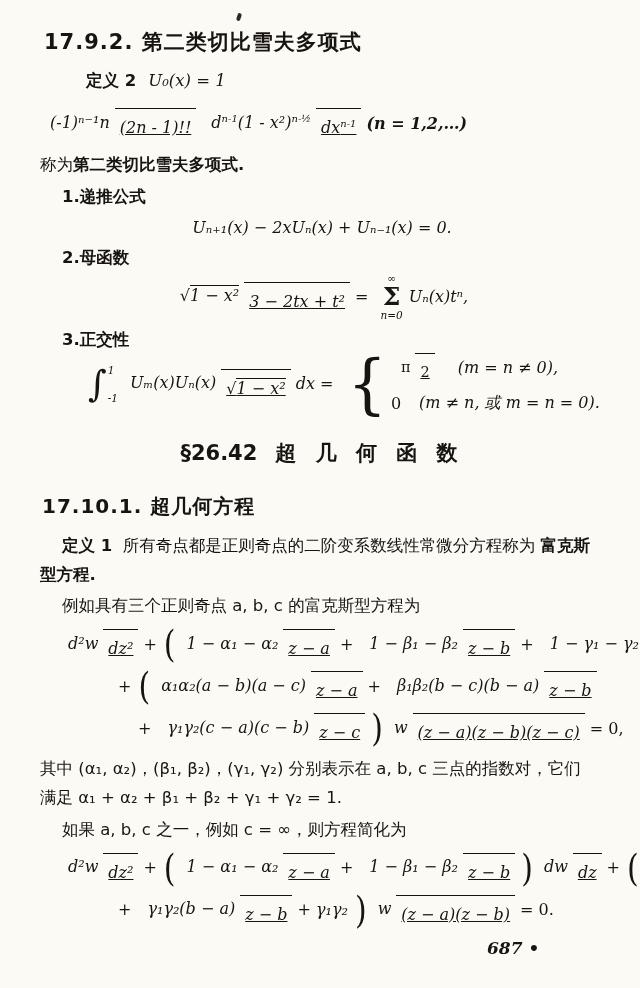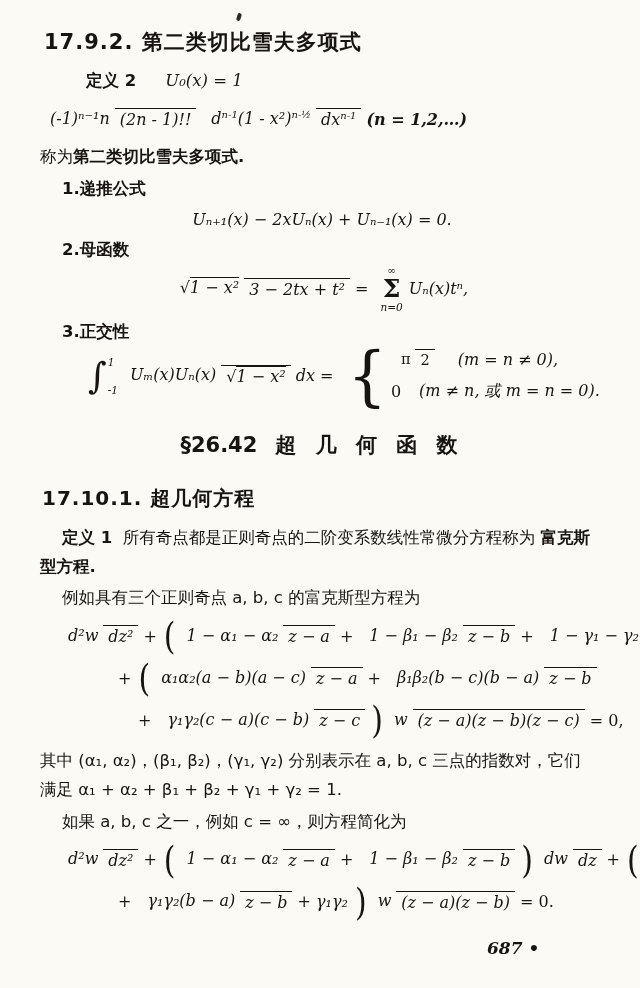--- a/index.html
+++ b/index.html
@@ -11,28 +11,28 @@
     font-family:"DejaVu Serif",serif;
     overflow:hidden;
     box-sizing:border-box;
     padding:24px 36px 0 40px;
   }
   .cn{font-family:"DejaVu Sans","Liberation Sans",sans-serif;}
   .mi{font-style:italic;font-family:"DejaVu Serif",serif;}
   .up{font-style:normal;}
   .b{font-weight:bold;}
   h1.sec{font-size:21px;font-weight:bold;margin:4px 0 0 4px;letter-spacing:1px;}
-  .def-line{margin:14px 0 0 46px;font-size:16.5px;display:flex;align-items:baseline;gap:29px;}
+  .def-line{margin:14px 0 0 46px;font-size:16.5px;display:flex;align-items:baseline;gap:12px;}
   .def-label{font-weight:bold;font-size:16.5px;}
   .math-line{display:flex;align-items:center;font-size:16px;margin-top:10px;flex-wrap:nowrap;white-space:nowrap;}
   .math-line.center{justify-content:center;}
   .gap>*{margin-right:6px;}
   .frac{display:inline-flex;flex-direction:row;align-items:center;vertical-align:middle;margin:0 5px;line-height:1.25;}
   .frac .num{padding:0 5px 1px;}
-  .frac .den{border-top:1.4px solid #171310;padding:1px 5px 0;}
+  .frac .den{border-top:1.4px solid #171310;padding:9px 5px 0;text-decoration:underline;}
   .frac.sm{font-size:14.5px;}
   sup{font-size:10px;vertical-align:super;line-height:0;}
   .bigp{font-size:30px;font-style:normal;display:inline-block;transform:scaleY(1.25);font-weight:400;margin:0 1px;line-height:1;}
   .sum{display:inline-flex;flex-direction:column;align-items:center;line-height:1;margin:0 6px;}
   .sum .lim{font-size:10.5px;font-style:italic;}
   .sum .sym{font-size:25px;font-weight:bold;font-style:normal;padding:1px 0;}
   .int-wrap{display:inline-flex;align-items:center;margin-right:2px;}
   .int-sym{font-size:36px;font-style:normal;line-height:1;}
   .int-lims{display:inline-flex;flex-direction:column;justify-content:space-between;height:40px;font-size:10.5px;font-style:italic;margin-left:1px;}
   .oline{border-top:1.3px solid #171310;}

